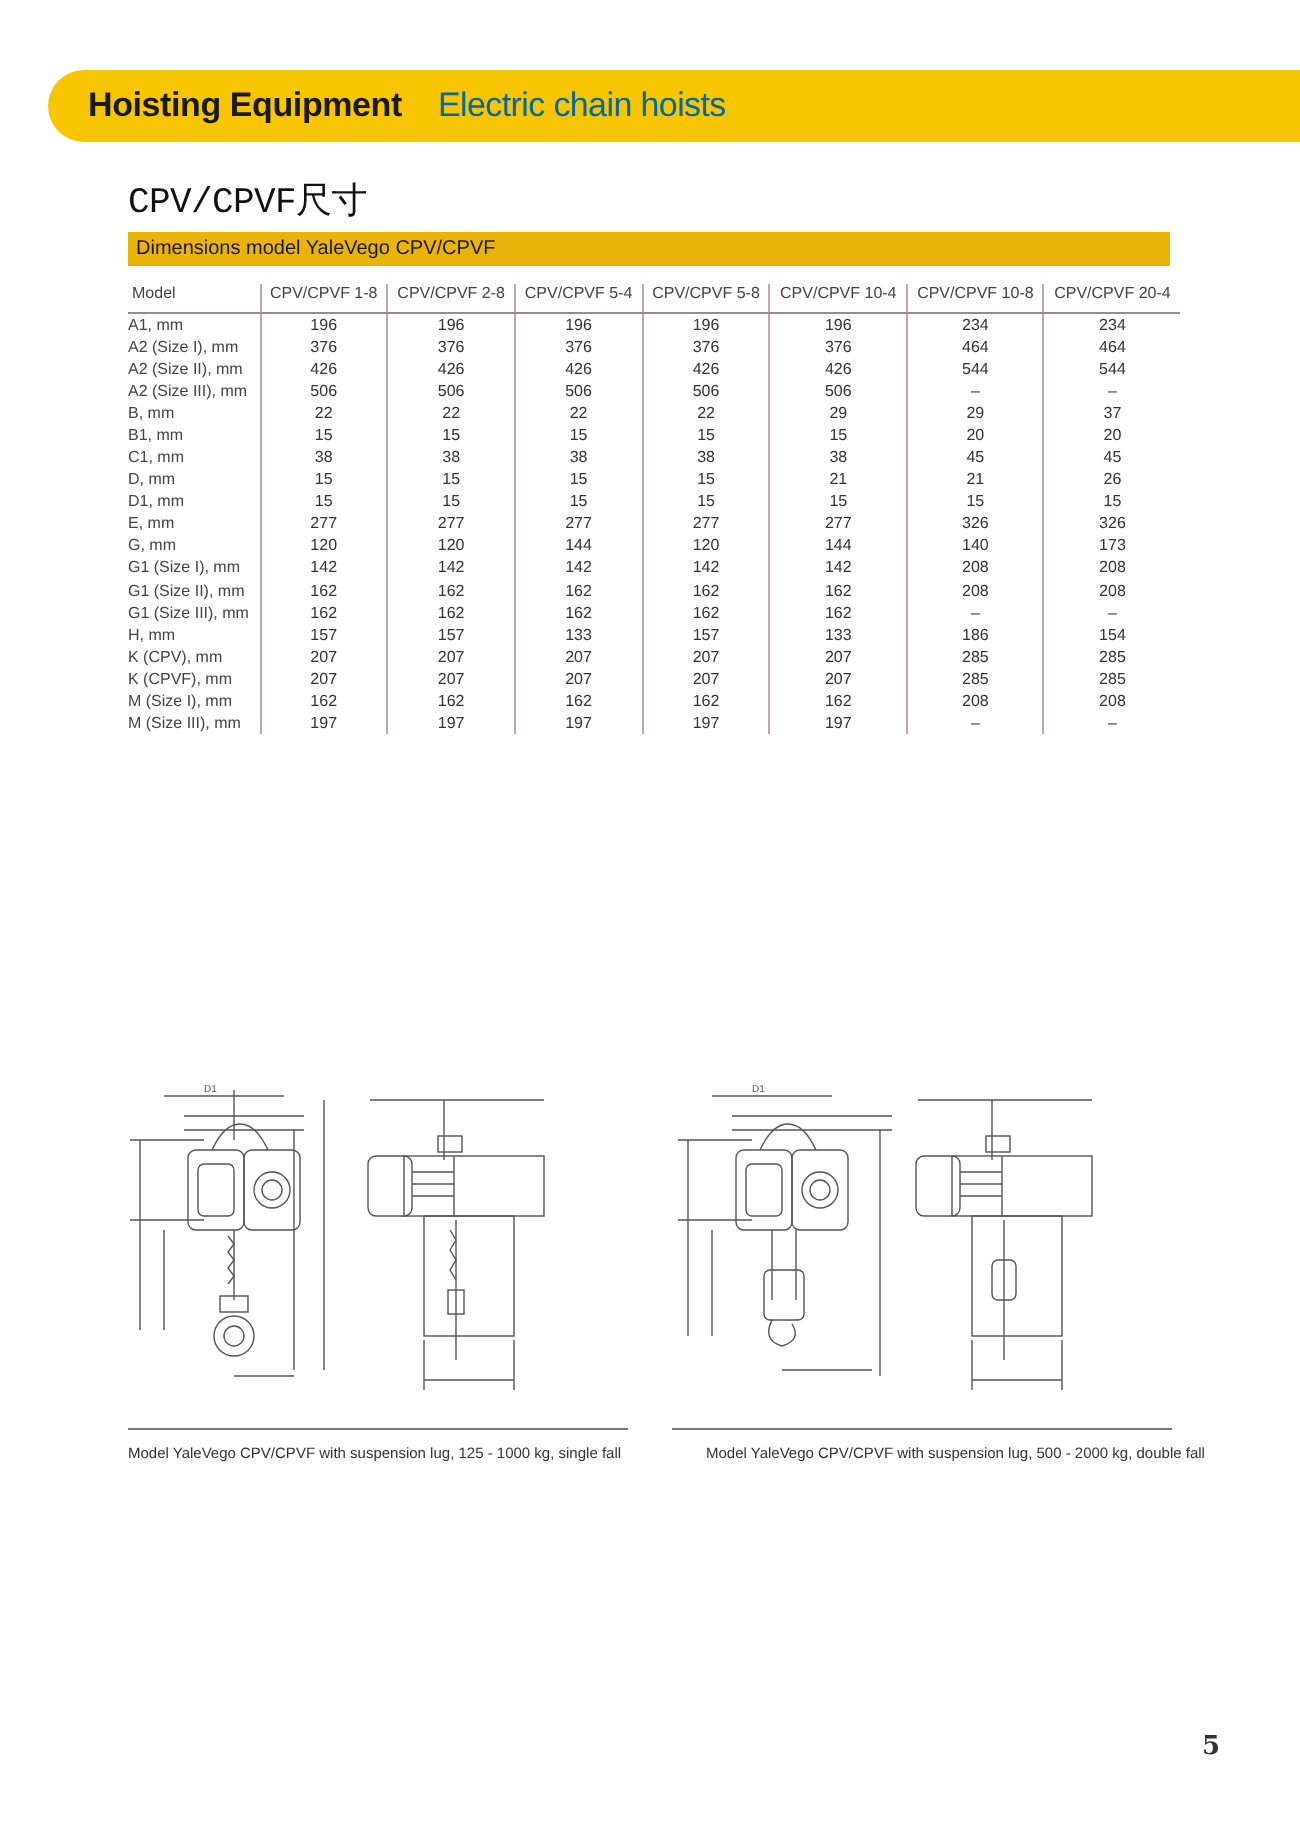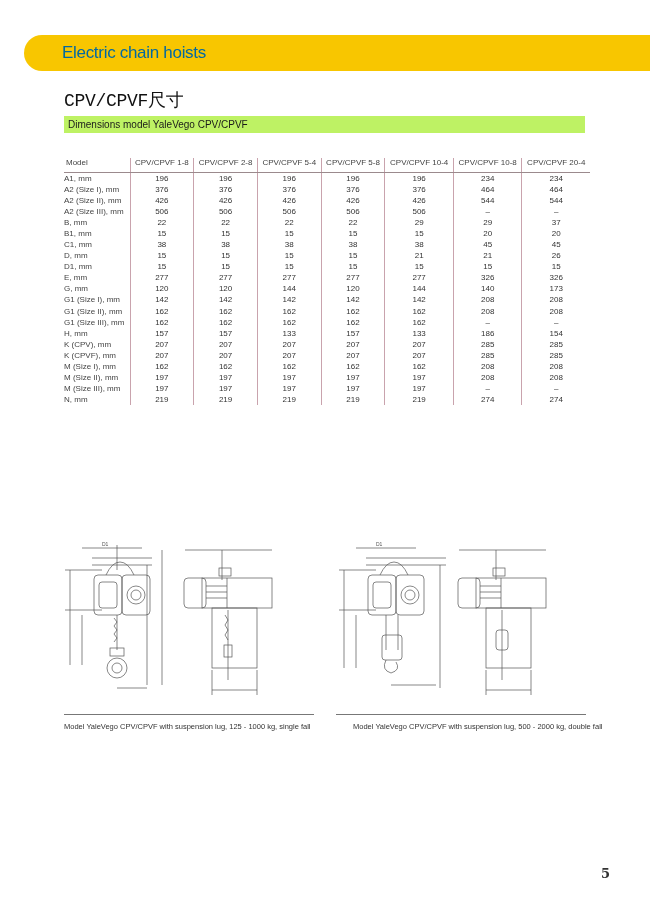--- a/index.html
+++ b/index.html
@@ -15,26 +15,26 @@
   .header-bar .sub { font-size: 17px; color: #0369a1; margin-left: 18px; letter-spacing: -0.3px; }
 
   .page-title {
     position: absolute; left: 64px; top: 88px;
     font-family: Liberation Mono, monospace;
     font-size: 18px; color: #111; letter-spacing: -0.3px;
   }
 
   .sub-bar {
     position: absolute; left: 64px; top: 116px; width: 521px; height: 17px;
-    background: #bef264; display: flex; align-items: center; padding-left: 4px;
+    background: #eab308; display: flex; align-items: center; padding-left: 4px;
   }
   .sub-bar span { font-size: 10px; color: #1a1a1a; }
 
   table.dims {
-    position: absolute; left: 64px; top: 158px; width: 526px;
+    position: absolute; left: 64px; top: 142px; width: 526px;
     border-collapse: collapse; font-size: 8px; color: #333;
   }
   table.dims th {
     font-weight: normal; text-align: center; height: 14px; padding: 0 2px;
     border-bottom: 1px solid #9b8a8d; vertical-align: top;
     color: #444;
   }
   table.dims th.label-col { text-align: left; width: 66px; }
   table.dims td { height: 11.1px; line-height: 11px; text-align: center; padding: 0; }
   table.dims td.label { text-align: left; color: #444; }
@@ -50,20 +50,21 @@
 
   .page-number {
     position: absolute; left: 601px; top: 866px;
     font-family: "DejaVu Serif", serif; font-weight: bold; font-size: 13px; color: #333;
   }
 </style>
 </head>
 <body>
 
 <div class="header-bar">
+  <span class="section">Hoisting Equipment</span>
   <span class="sub">Electric chain hoists</span>
 </div>
 
 <div class="page-title">CPV/CPVF尺寸</div>
 
 <div class="sub-bar">
   <span>Dimensions model YaleVego CPV/CPVF</span>
 </div>
 
 <table class="dims">
@@ -254,48 +255,28 @@
         <td class="label">M (Size I), mm</td>
         <td>162</td>
         <td>162</td>
         <td>162</td>
         <td>162</td>
         <td>162</td>
         <td>208</td>
         <td>208</td>
       </tr>
       <tr>
-        <td class="label">M (Size II), mm</td>
-        <td>197</td>
-        <td>197</td>
-        <td>197</td>
-        <td>197</td>
-        <td>197</td>
-        <td>208</td>
-        <td>208</td>
-      </tr>
-      <tr>
         <td class="label">M (Size III), mm</td>
         <td>197</td>
         <td>197</td>
         <td>197</td>
         <td>197</td>
         <td>197</td>
         <td>–</td>
         <td>–</td>
-      </tr>
-      <tr>
-        <td class="label">N, mm</td>
-        <td>219</td>
-        <td>219</td>
-        <td>219</td>
-        <td>219</td>
-        <td>219</td>
-        <td>274</td>
-        <td>274</td>
       </tr>
     </tbody>
 </table>
 
 <div class="diagram" style="left:62px; top:540px;">
   <svg width="255" height="160" viewBox="0 0 255 160" fill="none" stroke="#555" stroke-width="0.7">
 
     <line x1="20" y1="8" x2="80" y2="8"></line>
     <text x="40" y="6" font-size="5" fill="#555" stroke="none" font-family="Liberation Sans, sans-serif">D1</text>
     <line x1="30" y1="18" x2="90" y2="18"></line>

